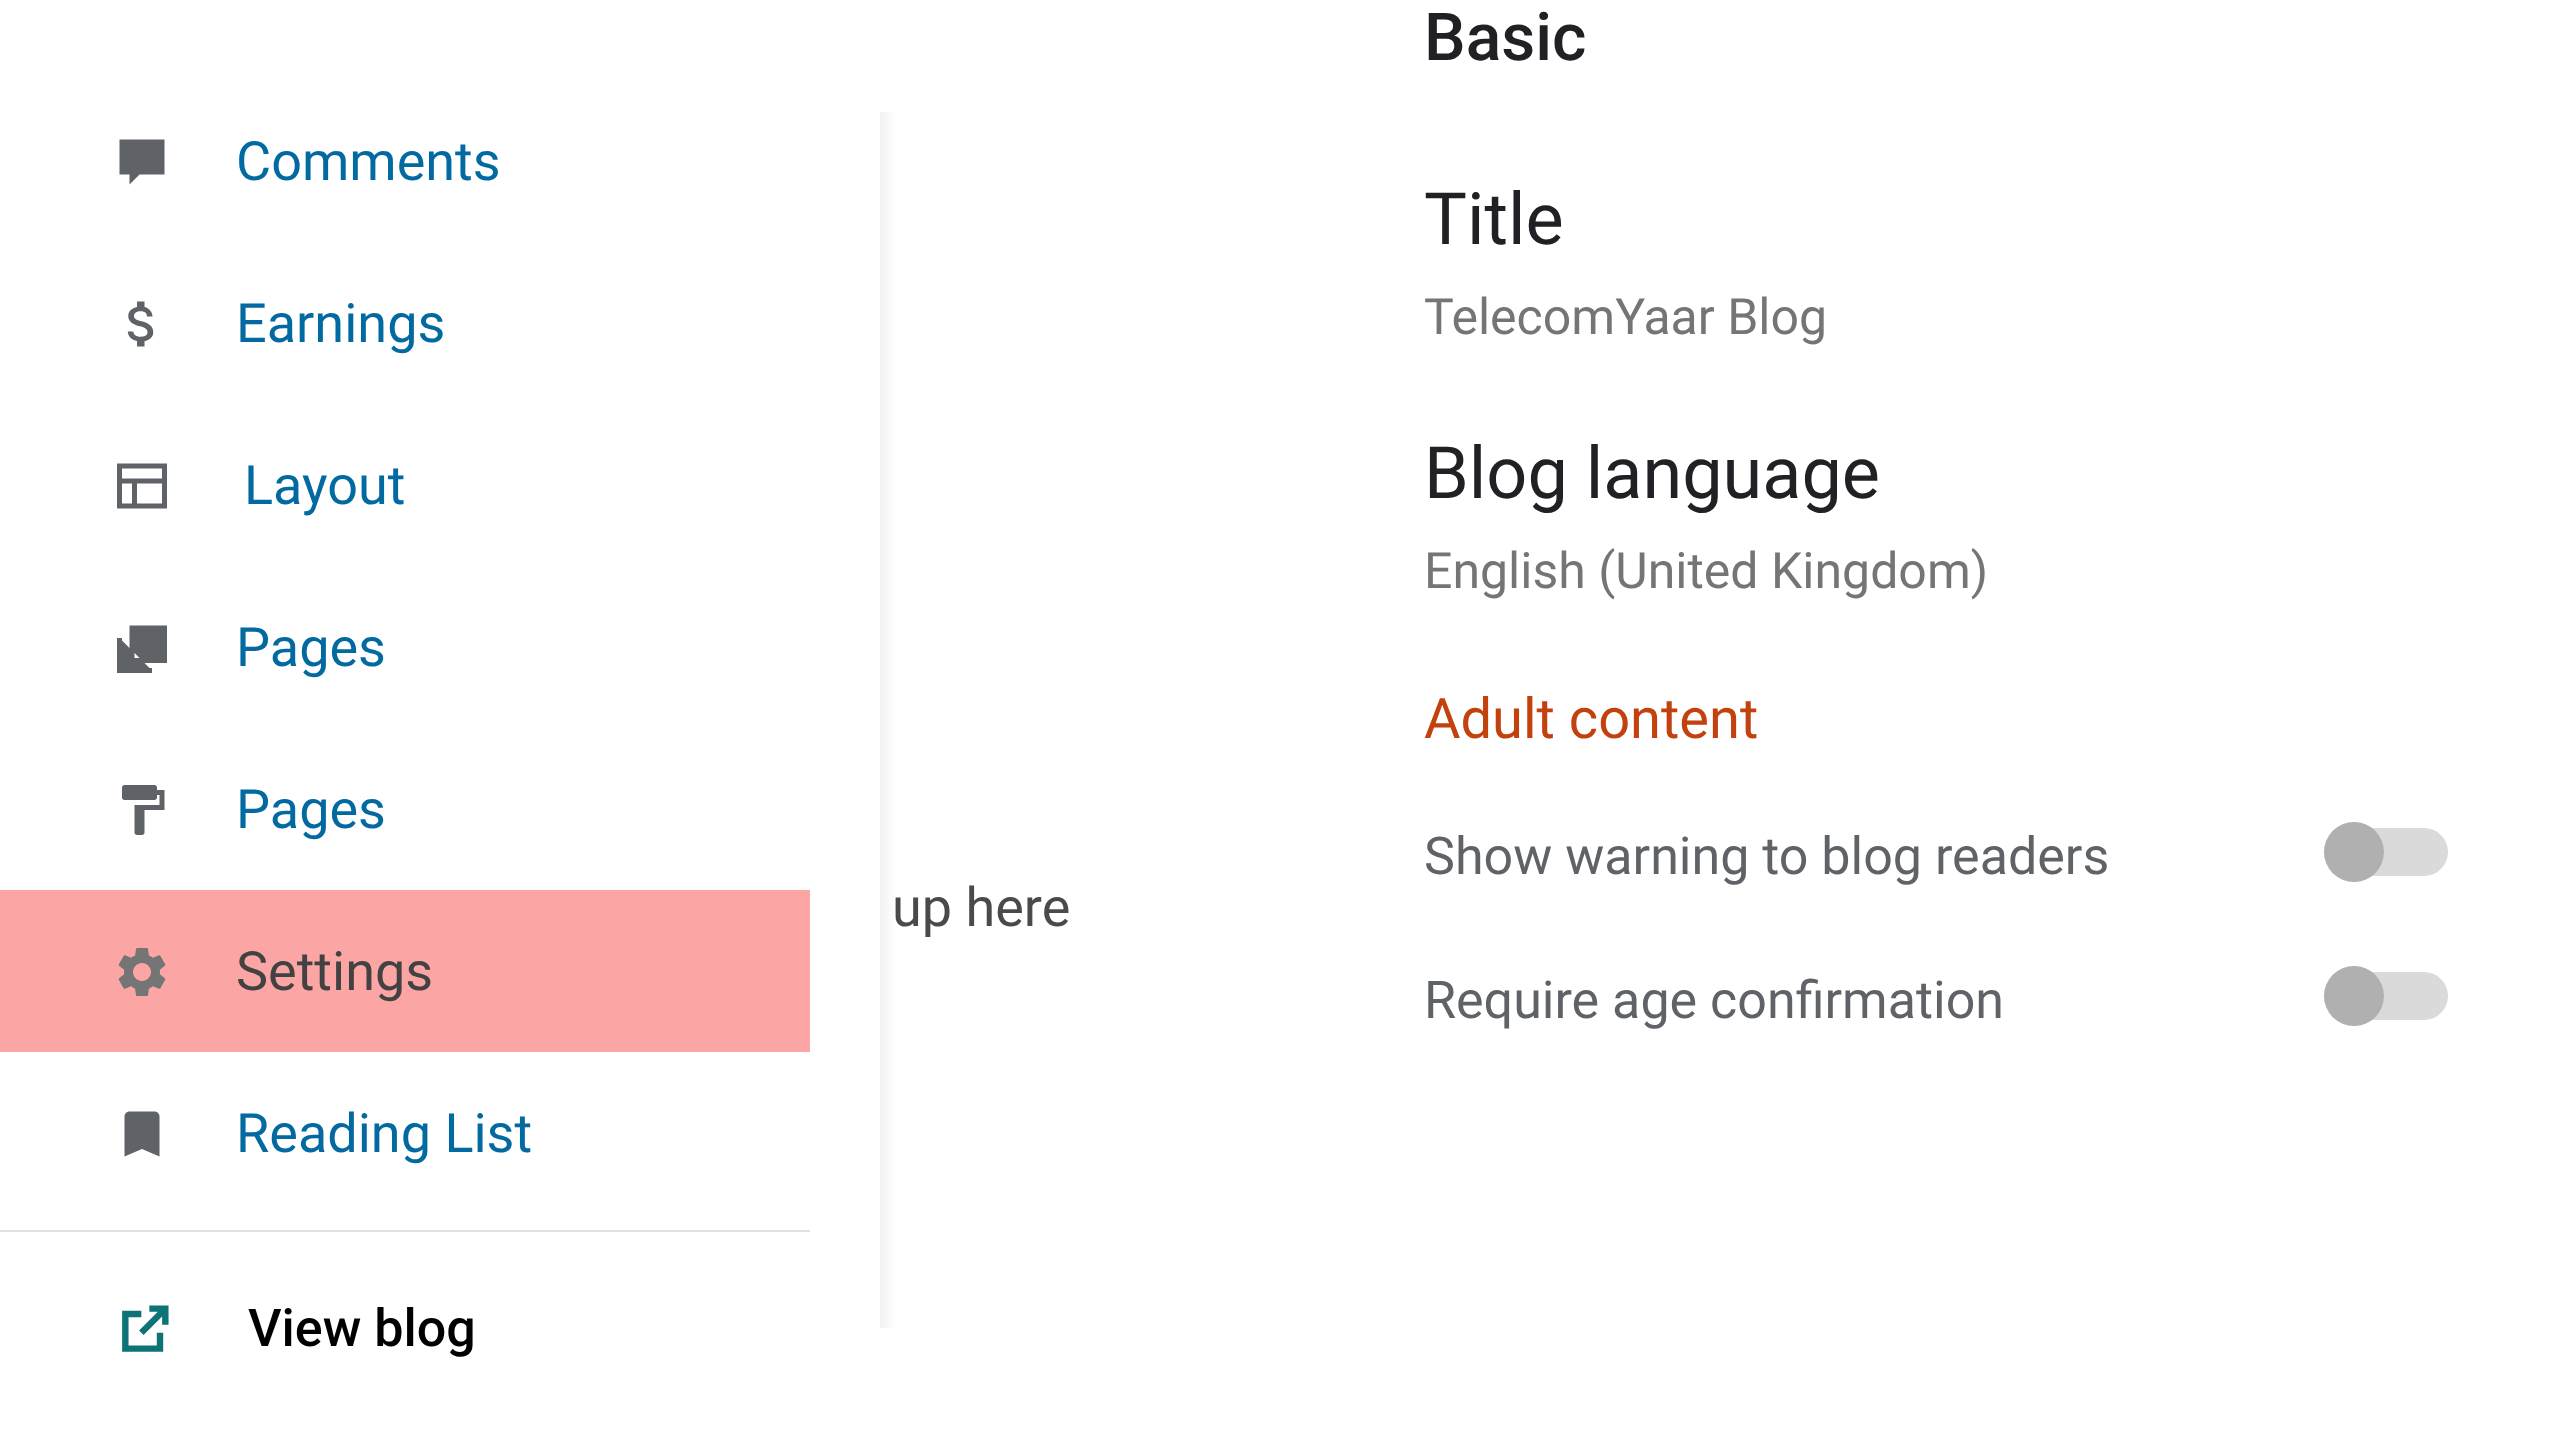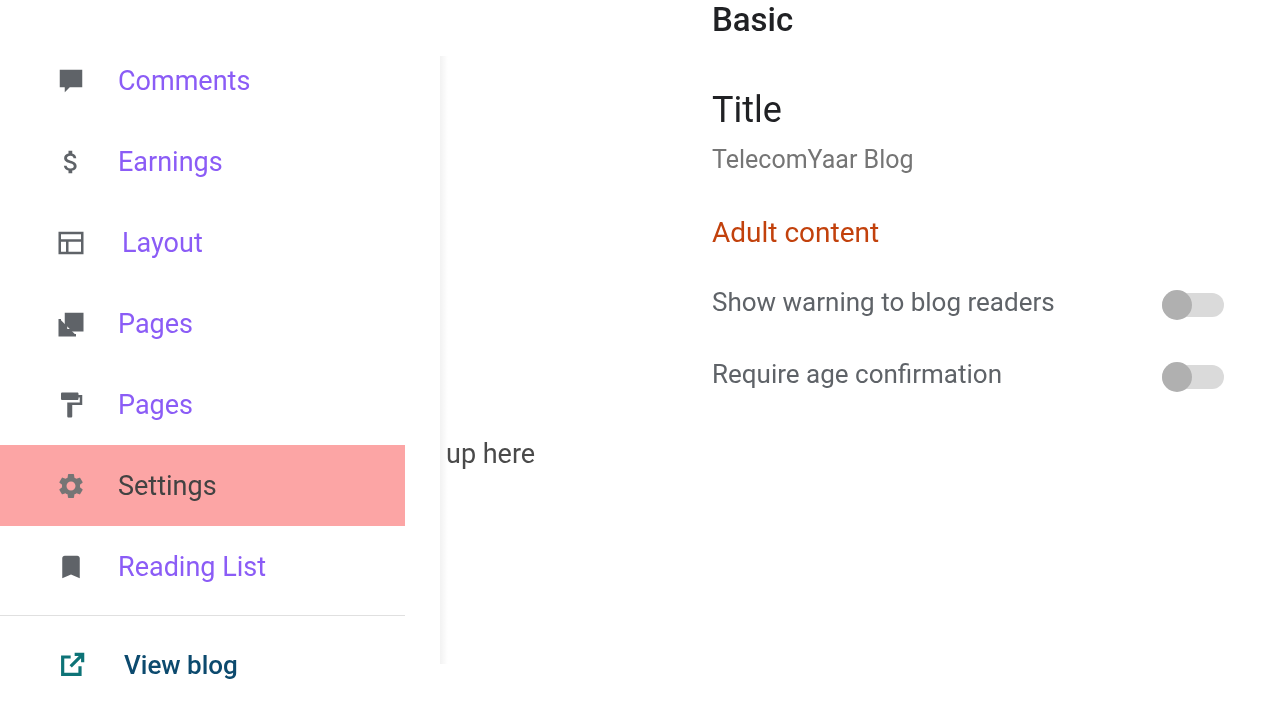--- a/index.html
+++ b/index.html
@@ -39,40 +39,40 @@
       width: 405px;
     }
     .sidebar-item .icon-wrap {
       width: 62px;
       display: flex;
       align-items: center;
       justify-content: flex-start;
     }
     .sidebar-item .label {
       font-size: 27px;
-      color: #8b5cf6;
+      color: #0369a1;
       font-weight: 400;
     }
     .sidebar-item.selected .label { color: #424242; }
     .sidebar-divider {
       height: 1px;
       background: #e0e0e0;
       margin: 8px 0;
       width: 405px;
     }
     .view-blog-item {
       display: flex;
       align-items: center;
       height: 81px;
       padding-left: 56px;
       cursor: pointer;
     }
     .view-blog-item .label {
       font-size: 26px;
-      color: #0c4a6e;
+      color: #000000;
       font-weight: 500;
       margin-left: 36px;
     }
     .main {
       flex: 1;
       position: relative;
       padding-left: 0;
     }
     .bg-text {
       position: absolute;
@@ -105,21 +105,21 @@
     }
     .sub-heading {
       font-size: 28px;
       color: #c2410c;
       font-weight: 400;
       margin-bottom: 38px;
       margin-top: 38px;
     }
     .toggle-row {
       display: flex;
-      align-items: flex-end;
+      align-items: flex-start;
       justify-content: space-between;
       padding-right: 56px;
       margin-bottom: 42px;
     }
     .toggle-label {
       font-size: 26px;
       color: #5f6368;
       font-weight: 400;
     }
     .toggle {
@@ -230,20 +230,24 @@
 
     <div class="content">
       <h2 class="section-heading">Basic</h2>
 
       <div class="setting-block">
         <div class="setting-label">Title</div>
         <div class="setting-value">TelecomYaar Blog</div>
       </div>
 
 
+      <div class="setting-block">
+        <div class="setting-label">Blog language</div>
+        <div class="setting-value">English (United Kingdom)</div>
+      </div>
 
       <div class="sub-heading">Adult content</div>
 
       <div class="toggle-row">
         <span class="toggle-label">Show warning to blog readers</span>
         <div class="toggle">
           <div class="toggle-thumb"></div>
         </div>
       </div>
 

